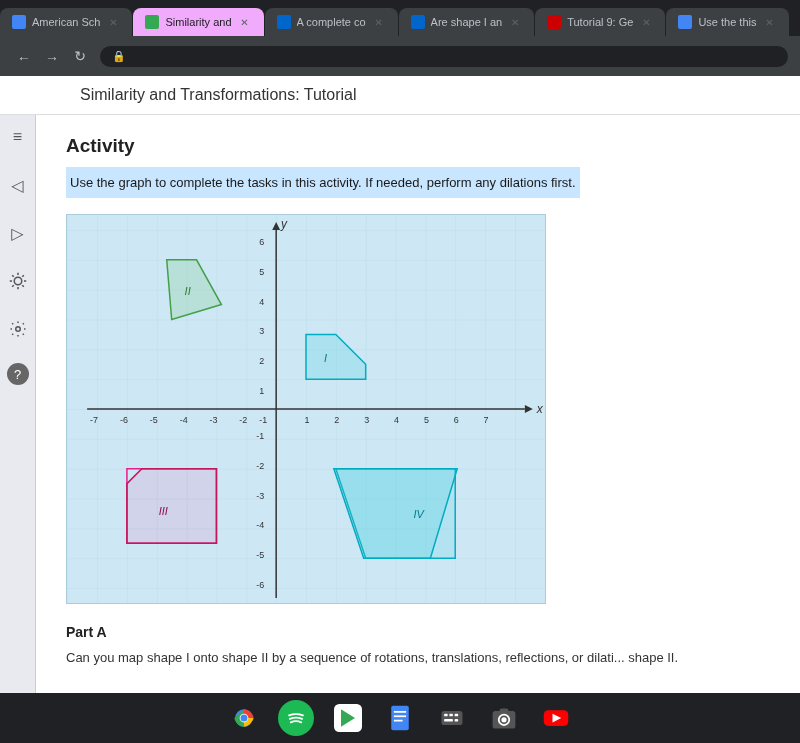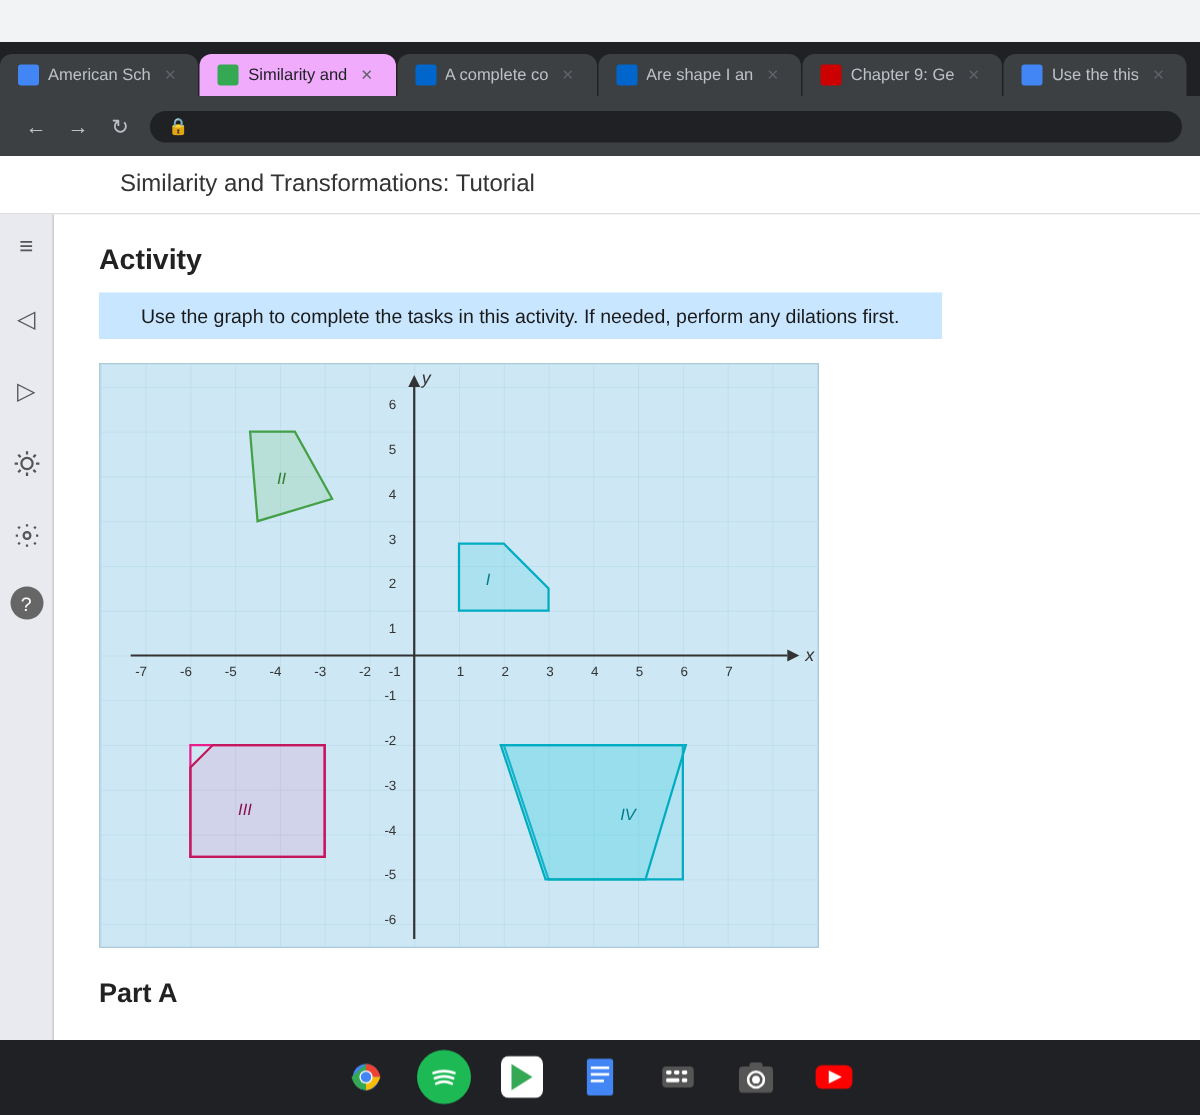--- a/index.html
+++ b/index.html
@@ -9,21 +9,20 @@
     .browser-chrome {
       background: #3c4043;
       width: 100%;
     }
     .tabs-bar {
       display: flex;
       align-items: flex-end;
       background: #202124;
       padding: 8px 0 0 0;
       height: 36px;
-      margin-top: 28px;
     }
     .tab {
       display: flex;
       align-items: center;
       padding: 0 12px;
       height: 28px;
       border-radius: 8px 8px 0 0;
       font-size: 11px;
       color: #bdc1c6;
       background: #3c4043;
@@ -153,21 +152,21 @@
 
     .activity-title {
       font-size: 19px;
       font-weight: bold;
       color: #222;
       margin-bottom: 10px;
     }
 
     .instruction-box {
       background: #c8e6ff;
-      padding: 8px 28px;
+      padding: 8px 4px;
       font-size: 13px;
       color: #1a1a1a;
       margin-bottom: 16px;
       display: inline-block;
     }
 
     
     .graph-container {
       background: #d4e8f0;
       width: 480px;
@@ -176,21 +175,21 @@
       border: 1px solid #aaccdd;
       margin-bottom: 20px;
     }
 
     .graph-svg {
       width: 100%;
       height: 100%;
     }
 
     .part-a-title {
-      font-size: 18px;
+      font-size: 14px;
       font-weight: bold;
       color: #222;
       margin-bottom: 8px;
       margin-top: 15px;
     }
 
     .part-a-text {
       font-size: 13px;
       color: #333;
       line-height: 1.5;
@@ -244,21 +243,21 @@
       <span class="tab-label">A complete co</span>
       <div class="tab-close">✕</div>
     </div>
     <div class="tab">
       <div class="tab-favicon" style="background:#0066cc;border-radius:2px;"></div>
       <span class="tab-label">Are shape I an</span>
       <div class="tab-close">✕</div>
     </div>
     <div class="tab">
       <div class="tab-favicon" style="background:#cc0000;border-radius:2px;"></div>
-      <span class="tab-label">Chapter 9: Ge</span>
+      <span class="tab-label">Tutorial 9: Ge</span>
       <div class="tab-close">✕</div>
     </div>
     <div class="tab">
       <div class="tab-favicon" style="background:#4285f4;border-radius:2px;"></div>
       <span class="tab-label">Use the this</span>
       <div class="tab-close">✕</div>
     </div>
   </div>
 
   <div class="address-bar">
@@ -371,20 +370,23 @@
 
           <polygon points="270,255 390,255 390,345 300,345" fill="rgba(77,208,225,0.2)" stroke="#00acc1" stroke-width="1.5"></polygon>
 
           <polygon points="268,255 392,255 365,345 298,345" fill="rgba(77,208,225,0.25)" stroke="#00acc1" stroke-width="1.5"></polygon>
           <text x="348" y="305" font-size="11" fill="#007b8a" font-style="italic">IV</text>
         </svg>
       </div>
 
       
       <div class="part-a-title">Part A</div>
+      <div class="part-a-text">
+        <span>Can you map shape I onto shape II by a sequence of rotations, translations, reflections, or dilati... shape II.</span>
+      </div>
     </div>
   </div>
 </div>
 
 <div class="taskbar">
 
   <div class="taskbar-icon">
     <svg viewBox="0 0 32 32">
       <circle cx="16" cy="16" r="10" fill="#4285f4"></circle>
       <circle cx="16" cy="16" r="6" fill="white"></circle>

